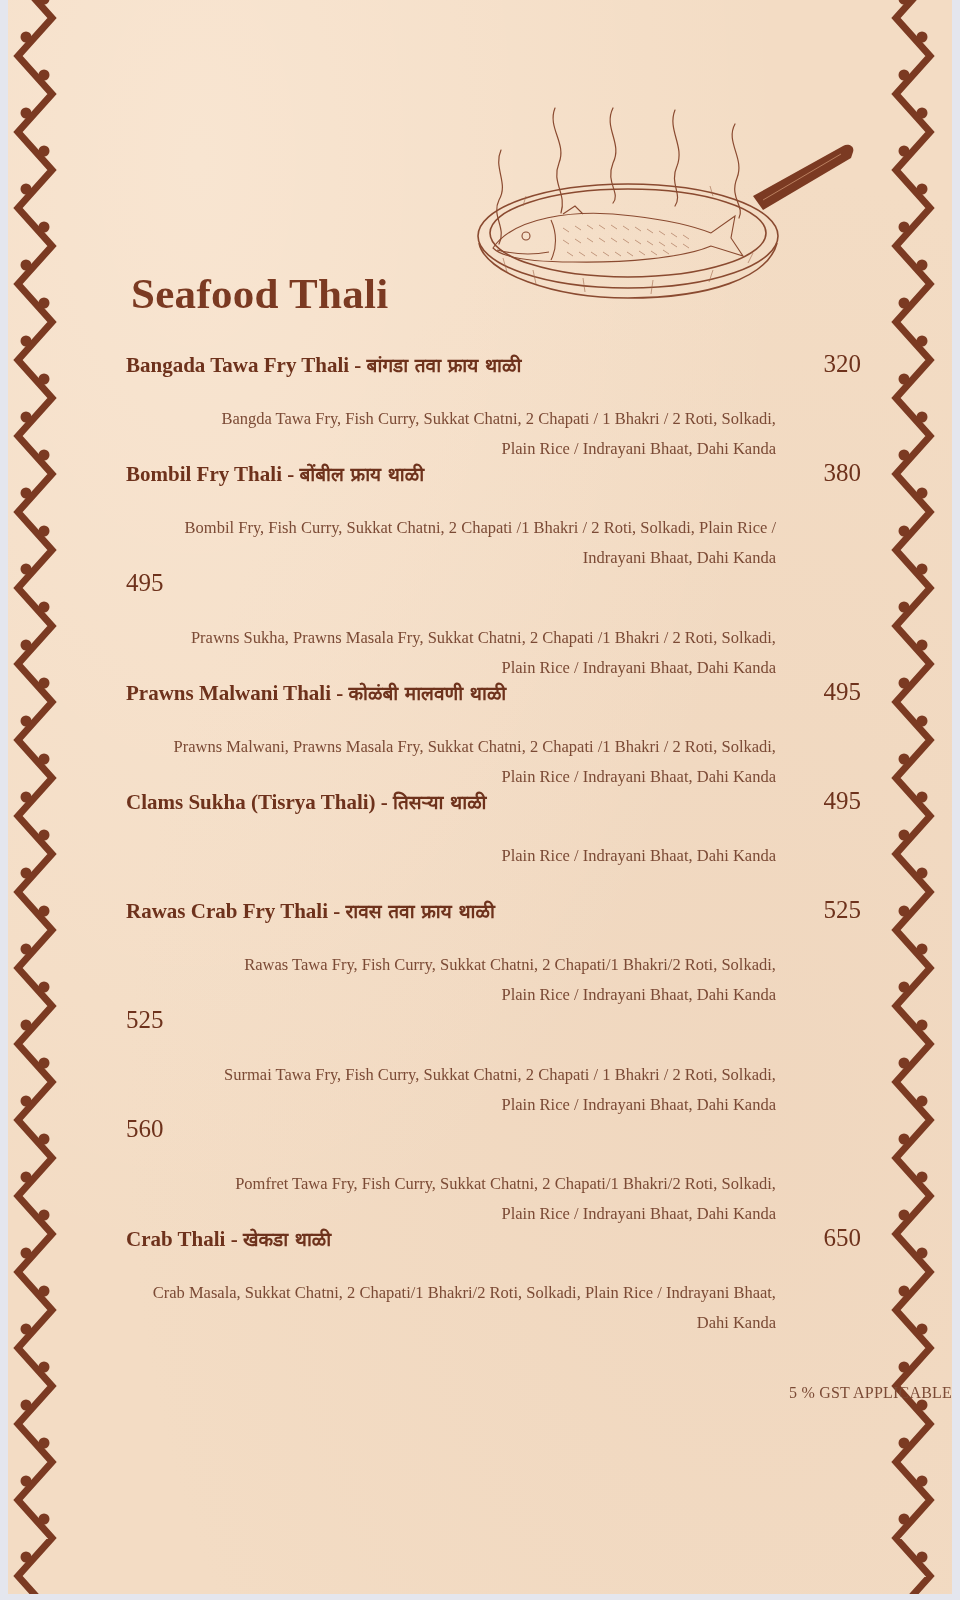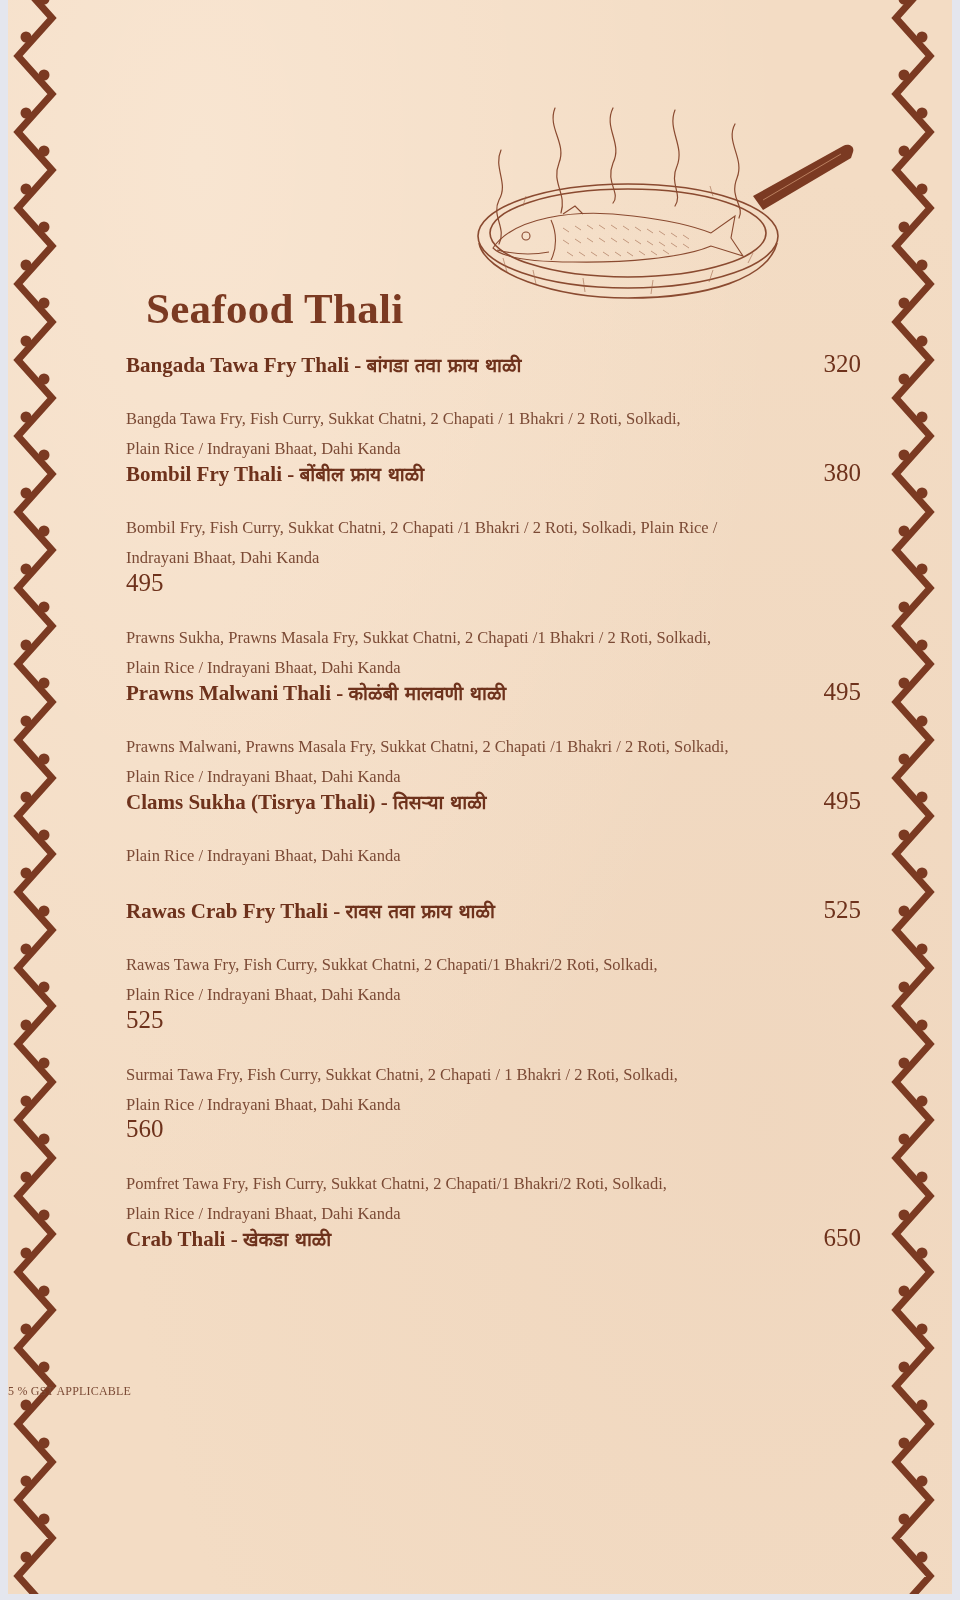--- a/index.html
+++ b/index.html
@@ -21,26 +21,26 @@
       position: absolute; top: 0; width: 60px; height: 1594px;
     }
     .border.left { left: 0; }
     .border.right { right: 12px; }
     .illustration {
       position: absolute; left: 455px; top: 88px; width: 410px; height: 225px;
     }
     .title {
       position: absolute; left: 122px; top: 268px;
       font-size: 43px; font-weight: bold; color: #7b3a22;
-      letter-spacing: 0.3px; margin: 16px;
+      letter-spacing: 0.3px; margin: 1px;
     }
     .menu {
       position: absolute; left: 118px; top: 350px; width: 735px;
     }
-    .item { position: relative; height: 109.3px; }
+    .item { position: relative; height: 109.3px; text-align: right; }
     .item-head {
       display: flex; justify-content: space-between; align-items: baseline;
       height: 34px;
     }
     .item-name {
       font-size: 21px; font-weight: bold; color: #6e321c;
       font-family: "Liberation Serif", serif;
     }
     .item-name .sep { font-weight: bold; }
     .item-name .marathi {
@@ -48,21 +48,21 @@
     }
     .item-price {
       font-size: 25px; font-weight: normal; color: #6e321c;
     }
     .item-desc {
       font-size: 16.5px; color: #7b4a35; line-height: 30px; margin-top: 20px;
       width: 650px;
     }
     .footer-note {
       position: absolute; left: 0; width: 944px; top: 1384px;
-      text-align: left; font-size: 12px; color: #7b4a35; letter-spacing: 0.2px;
+      text-align: right; font-size: 16px; color: #7b4a35; letter-spacing: 0.2px;
     }
   </style>
 </head>
 <body>
 
 <div class="page">
 
   <svg class="border left" viewBox="0 0 60 1594" preserveAspectRatio="none">
     <path id="zzL" d="M 10 -20 L 44 18 L 10 56 L 44 94 L 10 132 L 44 170 L 10 208 L 44 246 L 10 284 L 44 322 L 10 360 L 44 398 L 10 436 L 44 474 L 10 512 L 44 550 L 10 588 L 44 626 L 10 664 L 44 702 L 10 740 L 44 778 L 10 816 L 44 854 L 10 892 L 44 930 L 10 968 L 44 1006 L 10 1044 L 44 1082 L 10 1120 L 44 1158 L 10 1196 L 44 1234 L 10 1272 L 44 1310 L 10 1348 L 44 1386 L 10 1424 L 44 1462 L 10 1500 L 44 1538 L 10 1576 L 44 1614 L 10 1652 L 44 1690" fill="none" stroke="#7b3a22" stroke-width="7" stroke-linejoin="miter" stroke-linecap="round"></path>
     <g id="dotsL" fill="#7b3a22">
@@ -279,17 +279,21 @@
           <div>Pomfret Tawa Fry, Fish Curry, Sukkat Chatni, 2 Chapati/1 Bhakri/2 Roti, Solkadi,</div>
           <div>Plain Rice / Indrayani Bhaat, Dahi Kanda</div>
         </div>
     </div>
 
     <div class="item">
       <div class="item-head">
         <span class="item-name"><span>Crab Thali</span><span class="sep"> - </span><span class="marathi">खेकडा  थाळी</span></span>
         <span class="item-price">650</span>
       </div>
+      <div class="item-desc">
+          <div>Crab Masala, Sukkat Chatni, 2 Chapati/1 Bhakri/2 Roti, Solkadi, Plain Rice / Indrayani Bhaat,</div>
+          <div>Dahi Kanda</div>
+        </div>
     </div>
   </div>
 
   <div class="footer-note">5 %  GST APPLICABLE</div>
 </div>
 
 </body></html>

